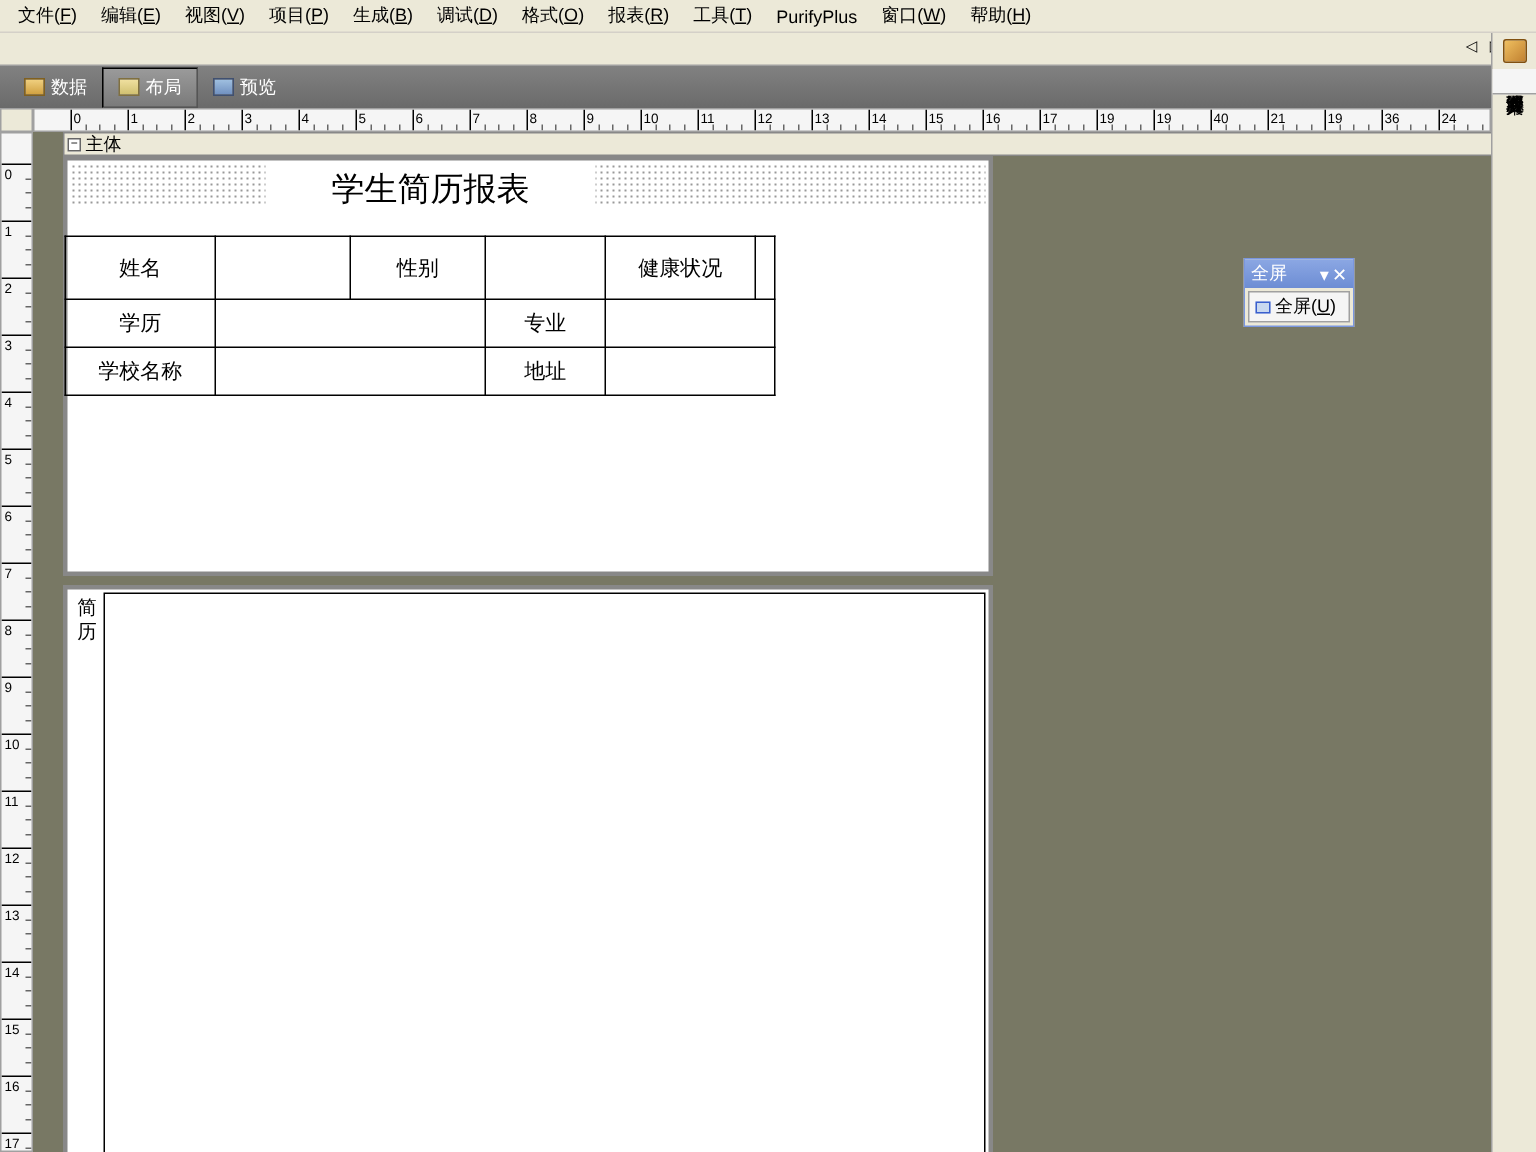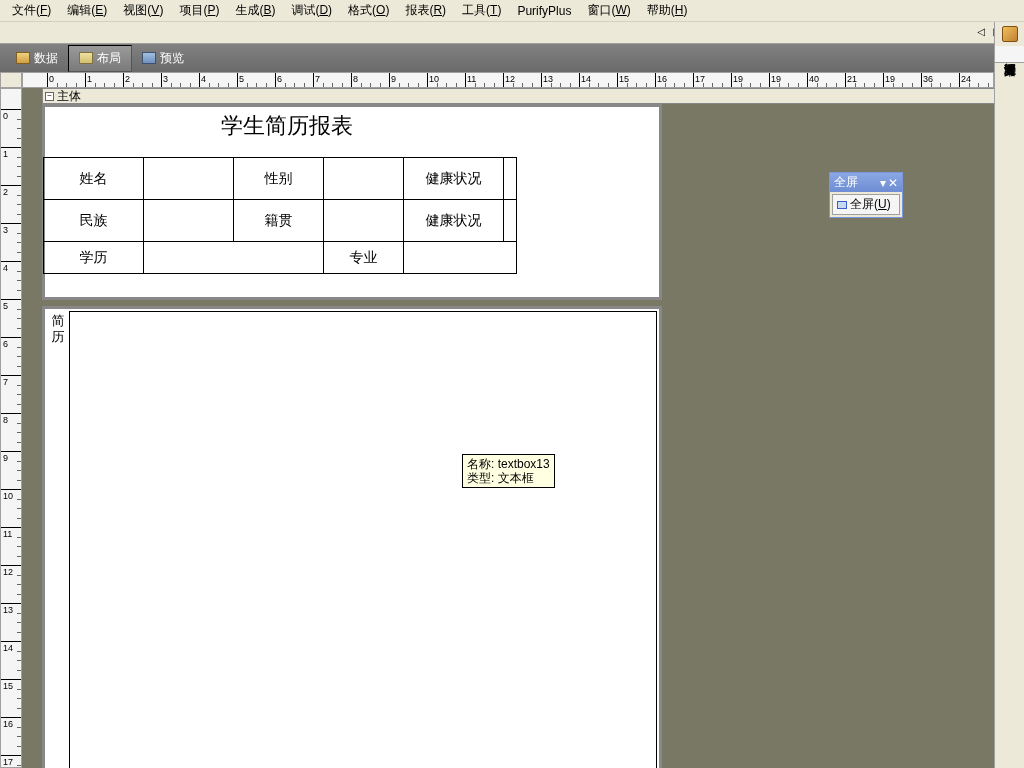--- a/index.html
+++ b/index.html
@@ -37,21 +37,21 @@
 .vruler .tick-major { position: absolute; left: 0; right: 0; border-top: 1px solid #000; }
 .vruler .tick-minor { position: absolute; right: 0; width: 4px; border-top: 1px solid #666; }
 .vruler .tick-label { position: absolute; left: 2px; font-size: 9px; font-family: Arial; }
 
 .canvas-area { position: absolute; top: 16px; left: 22px; right: 0; bottom: 0; background: #787864; overflow: auto; }
 
 .section-header { background: #ece9d8; border: 1px solid #888; height: 16px; display: flex; align-items: center; padding-left: 2px; font-size: 11px; gap: 3px; }
 .section-toggle { width: 9px; height: 9px; border: 1px solid #666; background: #fff; display: flex; align-items: center; justify-content: center; font-size: 8px; line-height: 1; }
 
 .page { background: #fff; margin-left: 20px; width: 620px; border: 3px solid #888; position: relative; }
-.page-top { height: 196px; text-decoration: underline; }
+.page-top { height: 280px; text-decoration: underline; }
 .page-bottom { height: 600px; margin-top: 6px; }
 
 .dotted-area { position: absolute; top: 2px; left: 2px; right: 2px; height: 28px; background-image: radial-gradient(#999 0.5px, transparent 0.5px); background-size: 4px 4px; }
 
 .title-box { position: absolute; top: 2px; left: 132px; width: 220px; height: 34px; background: #fff; display: flex; align-items: center; justify-content: center; font-size: 22px; font-family: "SimSun"; border: 1px dashed transparent; }
 
 .grid { position: absolute; top: 50px; left: -2px; right: -2px; border-collapse: collapse; }
 .grid td { border: 1px solid #000; height: 42px; padding: 0 6px; font-size: 14px; vertical-align: middle; }
 .grid .lbl { text-align: center; }
 .r3 td, .r4 td { height: 32px; }
@@ -355,52 +355,46 @@
       <table class="grid">
         <tbody>
               <tr>
           <td class="lbl" style="width:100px">姓名</td>
           <td style="width:90px"></td>
           <td class="lbl" style="width:90px">性别</td>
           <td style="width:80px"></td>
           <td class="lbl" style="width:100px">健康状况</td>
           <td></td>
         </tr>
-        <tr>
-          <td class="lbl">民族</td>
-          <td></td>
-          <td class="lbl">籍贯</td>
-          <td></td>
-          <td class="lbl">健康状况</td>
-          <td></td>
-        </tr>
         <tr class="r3">
           <td class="lbl">学历</td>
           <td colspan="2"></td>
           <td class="lbl">专业</td>
           <td colspan="2"></td>
         </tr>
+        <tr class="r4">
+          <td class="lbl">学校名称</td>
+          <td colspan="2"></td>
+          <td class="lbl">地址</td>
+          <td colspan="2"></td>
+        </tr>
       </tbody>
           </table>
     </div>
 
     <div class="page page-bottom">
       <div class="resume-label">简历</div>
       <div class="bigbox"></div>
     </div>
     </div>
   </div>
 
   <div class="band-left">
   </div>
 
-  <div class="tooltip" style="top:382px; left:462px;">
-    <div>名称: textbox13</div>
-    <div>类型: 文本框</div>
-  </div>
 </div>
 
 <div class="float-panel">
   <div class="float-title">
     <span>全屏</span>
     <span class="float-title-controls">
       <span>▾</span>
       <span>✕</span>
     </span>
   </div>

